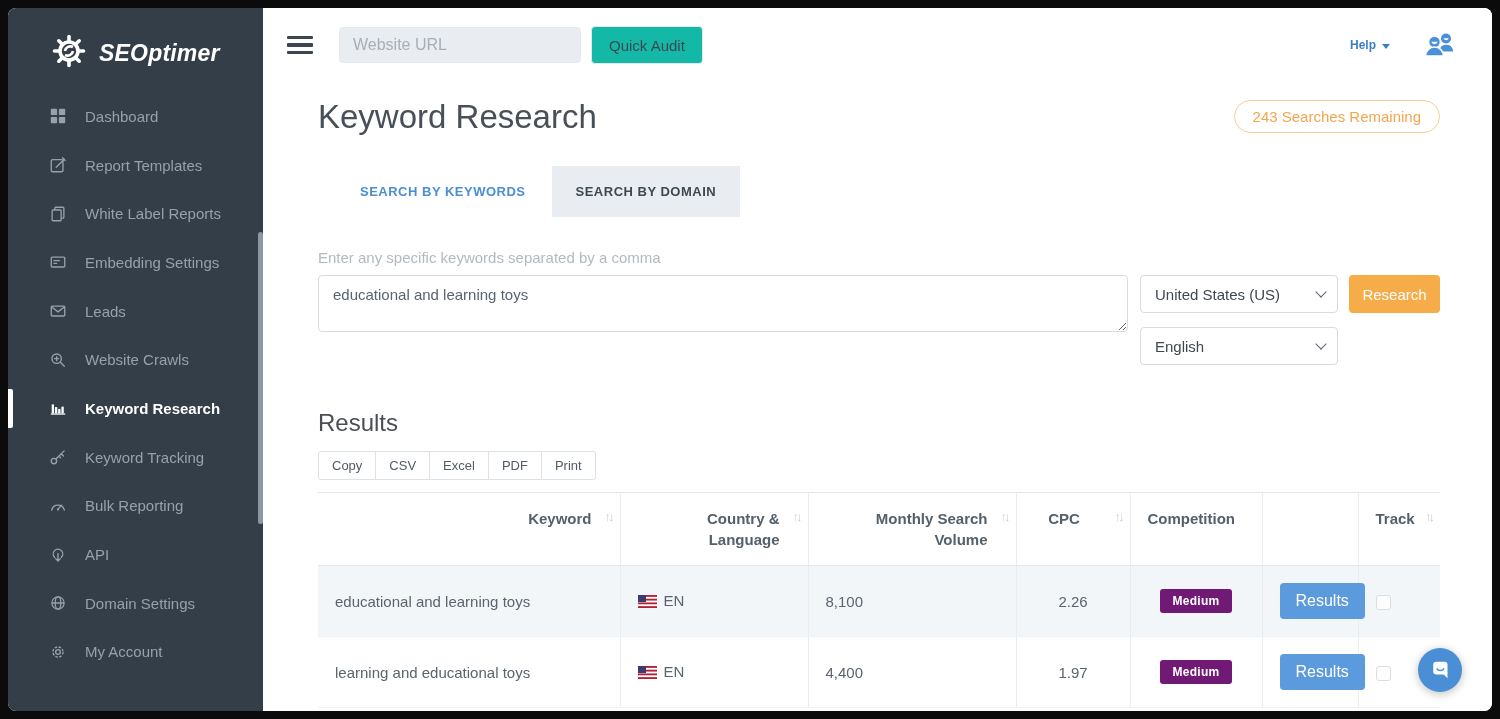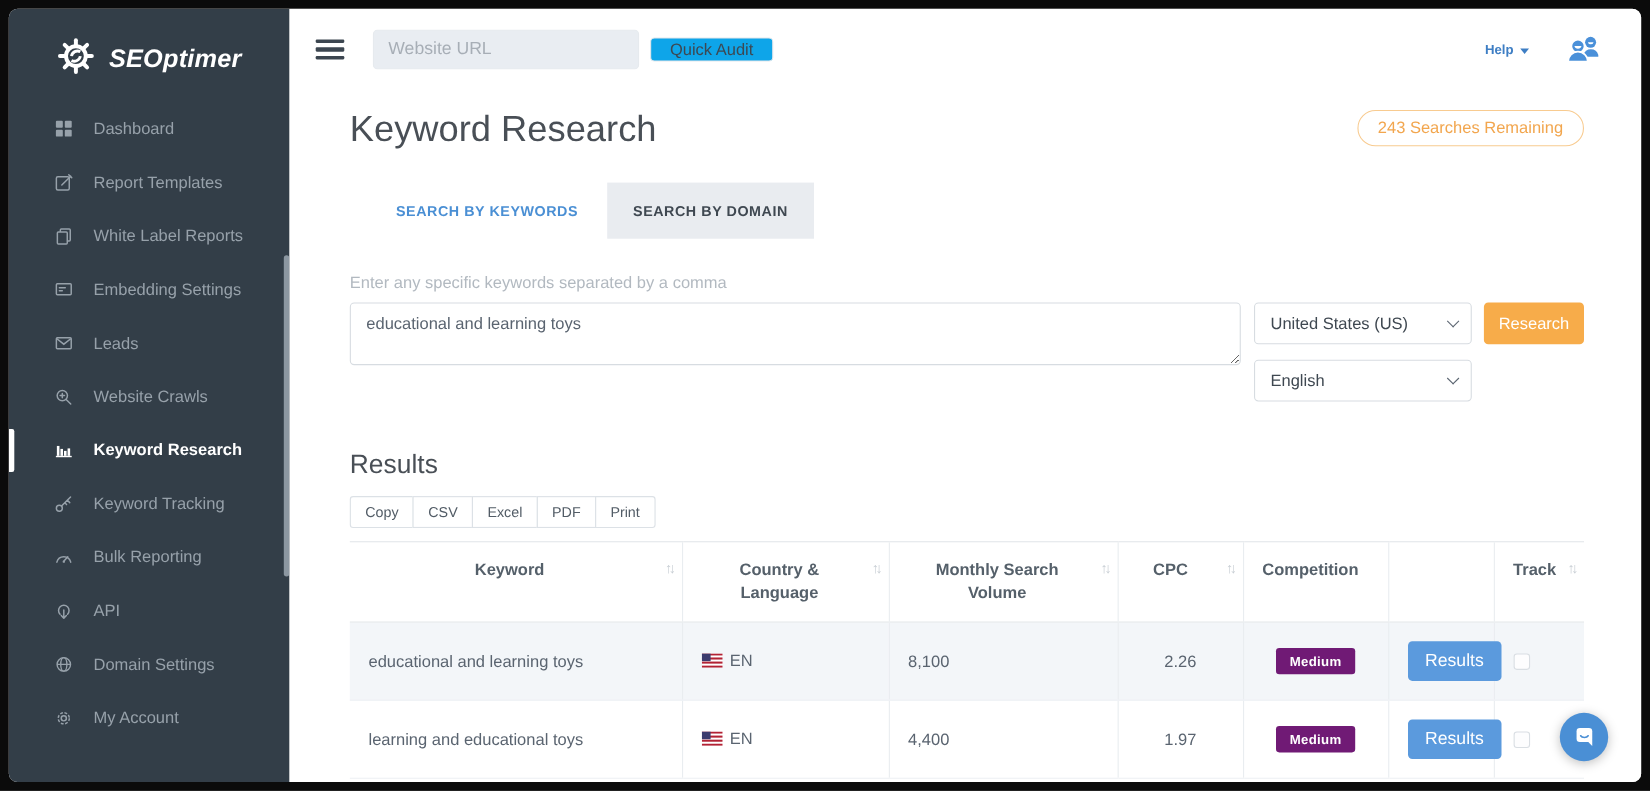--- a/index.html
+++ b/index.html
@@ -18,21 +18,21 @@
   .nav-item.active::before { content:""; position:absolute; left:0; top:5px; bottom:5px; width:5px; background:#fff; border-radius:0 2px 2px 0; }
   .sb-scroll { position:absolute; right:0; top:224px; width:5px; height:292px; background:#8c97a1; border-radius:3px; }
 
   
   .main { flex:1; display:flex; flex-direction:column; min-width:0; background:#fff; }
   .topbar { height:74px; flex:none; display:flex; align-items:center; padding:0 36px 0 24px; }
   .burger { width:26px; display:flex; flex-direction:column; gap:4px; cursor:pointer; }
   .burger span { height:3.5px; background:#3c4650; border-radius:1px; }
   .url-input { margin-left:26px; width:242px; height:36px; background:#e9edf2; border:1px solid #e6eaee; border-radius:4px; padding:0 13px; font-size:16px; color:#4a5560; font-family:"Liberation Sans",sans-serif; }
   .url-input::placeholder { color:#a7aeb6; }
-  .quick-audit { margin-left:10px; height:22px; padding:0 17px; background:#0ea5e9; border:1px solid #e3e7eb; border-radius:4px; font-size:15px; color:#3d4852; cursor:pointer; font-family:"Liberation Sans",sans-serif; }
+  .quick-audit { margin-left:10px; height:38px; padding:0 17px; background:#14b8a6; border:1px solid #e3e7eb; border-radius:4px; font-size:15px; color:#3d4852; cursor:pointer; font-family:"Liberation Sans",sans-serif; }
   .tb-spacer { flex:1; }
   .help { color:#3e7ec4; font-weight:700; font-size:12px; display:flex; align-items:center; gap:6px; cursor:pointer; margin-right:32px; }
   .caret { width:0; height:0; border-left:4px solid transparent; border-right:4px solid transparent; border-top:5px solid #3e7ec4; margin-top:2px; }
   .users-btn { cursor:pointer; display:flex; }
 
   
   .content { flex:1; padding:8px 52px 0 55px; position:relative; overflow:hidden; }
   .header-row { display:flex; justify-content:space-between; align-items:flex-start; }
   .page-title { font-size:33px; font-weight:400; color:#494f56; margin-top:8px; }
   .badge { margin-top:10px; border:1px solid #f8cb90; color:#f2a64e; border-radius:18px; padding:7px 18px; font-size:15px; white-space:nowrap; }
@@ -55,21 +55,21 @@
   .results-h { margin-top:44px; font-size:24px; font-weight:400; color:#494f56; }
   .toolbar { display:flex; justify-content:space-between; align-items:center; margin-top:14px; }
   .btn-group { display:flex; }
   .ebtn { background:#fff; border:1px solid #dce1e6; padding:6px 13px; font-size:13px; color:#525c66; margin-left:-1px; cursor:pointer; font-family:"Liberation Sans",sans-serif; }
   .ebtn:first-child { margin-left:0; border-radius:3px 0 0 3px; }
   .ebtn:last-child { border-radius:0 3px 3px 0; }
   .search-box { display:flex; align-items:center; gap:10px; color:#6e7680; font-size:15px; }
   .search-input { width:143px; height:31px; border:1px solid #d7dce1; border-radius:3px; padding:0 8px; font-size:14px; color:#4a5560; font-family:"Liberation Sans",sans-serif; }
 
   table { width:100%; border-collapse:collapse; margin-top:12px; table-layout:fixed; }
-  th { position:relative; text-align:center; vertical-align:top; padding:15px 28px 15px 17px; font-size:15px; font-weight:700; color:#55606a; line-height:1.4;
+  th { position:relative; text-align:right; vertical-align:top; padding:15px 28px 15px 17px; font-size:15px; font-weight:700; color:#55606a; line-height:1.4;
        border-top:1px solid #e3e7ea; border-bottom:1px solid #e3e7ea; }
   th + th, td + td { border-left:1px solid #e9edf0; }
   th.center { text-align:center; padding-left:10px; }
   .sort { position:absolute; right:8px; top:15px; color:#c8ced4; font-size:13px; letter-spacing:-3px; cursor:pointer; }
   .sort::before { content:"\2191\2193"; }
   td { padding:17px; font-size:15px; color:#5a6470; border-bottom:1px solid #eef1f4; }
   tr.odd td { background:#f3f6f9; }
   td.center { text-align:center; }
   .kw-flag { display:inline-block; vertical-align:-2px; margin-right:7px; }
   .medium-badge { display:inline-block; background:#701a75; color:#fff; font-size:12px; font-weight:700; padding:5px 12px; border-radius:3px; letter-spacing:.3px; }

